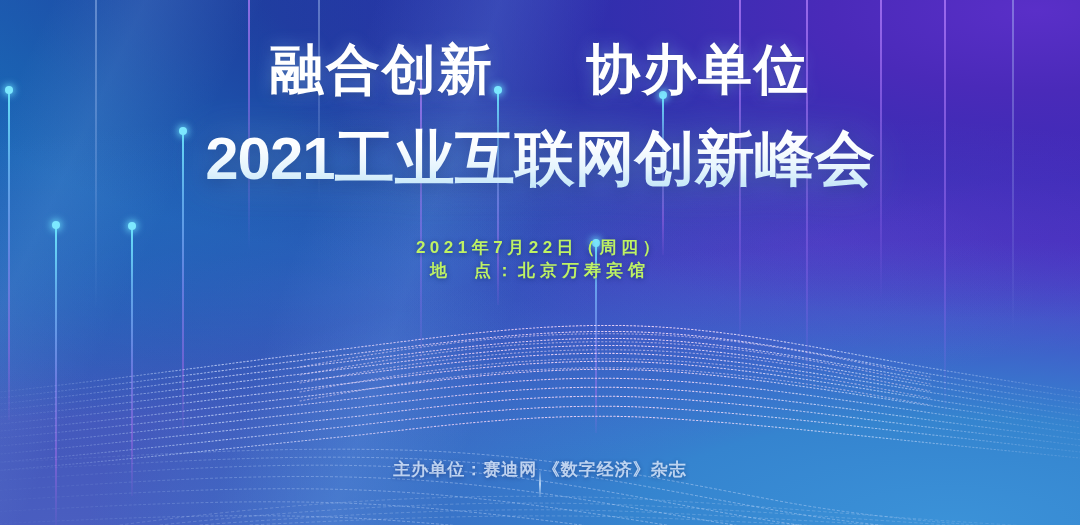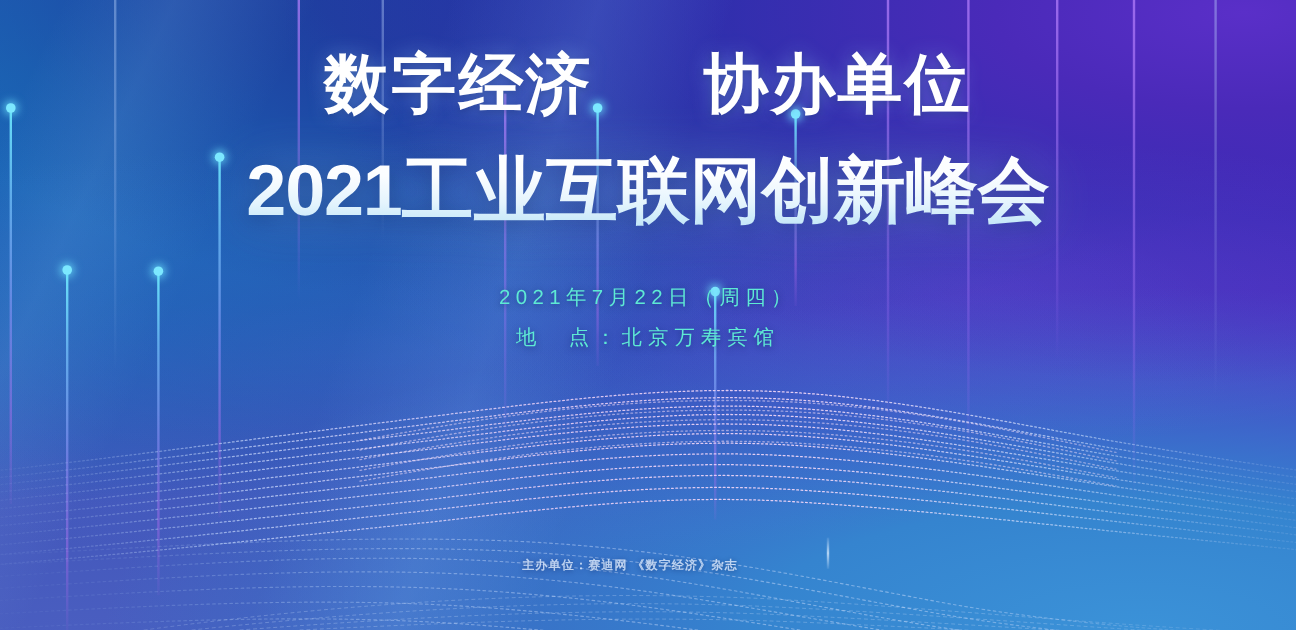--- a/index.html
+++ b/index.html
@@ -102,36 +102,37 @@
     white-space:nowrap;
     background:linear-gradient(to bottom, #ffffff 0%, #fbfdff 34%, #e4f4fd 62%, #c2e6f8 86%, #b2dff5 100%);
     -webkit-background-clip:text; background-clip:text;
     -webkit-text-fill-color:transparent; color:transparent;
     filter:drop-shadow(0 0 22px rgba(150,215,255,0.45)) drop-shadow(0 3px 8px rgba(10,25,85,0.42));
   }
   .title .yr { letter-spacing:-1px; }
 
   .meta {
     margin-top:36px;
-    text-align:center; color:#5eead4;
-    font-size:17px; font-weight:400;
+    text-align:center; color:#bef264;
+    font-size:17px; font-weight:700;
     text-shadow:0 1px 5px rgba(10,30,90,0.55);
   }
   .meta .date { letter-spacing:4.5px; }
-  .meta .venue { margin-top:11px; letter-spacing:5px; }
+  .meta .venue { letter-spacing:5px; }
 
   
   .footer {
     position:absolute; left:0; right:0; top:458px;
     display:flex; justify-content:center; align-items:center;
     gap:0px;
     color:rgba(225,238,255,0.80);
-    font-size:10px; font-weight:700;
+    font-size:17px; font-weight:700;
     letter-spacing:1px;
     text-shadow:0 1px 4px rgba(10,30,90,0.45);
+    flex-direction:column;
   }
   .footer .org { width:300px; text-align:center; }
   .footer .org.right { text-align:center; }
   .footer .sep {
     width:2px; height:26px; margin:0 14px;
     position:relative; top:-10px;
     background:linear-gradient(to bottom, rgba(205,228,255,0.10), rgba(215,235,255,0.78), rgba(205,228,255,0.10));
   }
 </style>
 </head>
@@ -272,21 +273,21 @@
           <path d="M200,250 C 360,238 510,230 665,238 C 810,245 930,254 1090,262"></path>
           <path d="M250,250 C 395,243 530,237 680,244 C 820,250 940,258 1090,266"></path>
         </g>
       </g>
     </svg>
   </div>
 
   <div class="content">
 
     <div class="tagline">
-      <span>数字经济</span>
+      <span>融合创新</span>
       <span class="gap"></span>
       <span>协办单位</span>
     </div>
 
     <div class="title">
       <span class="yr">2021</span><span>工业互联网创新峰会</span>
     </div>
 
     <div class="meta">
       <div class="date">2021年7月22日（周四）</div>

